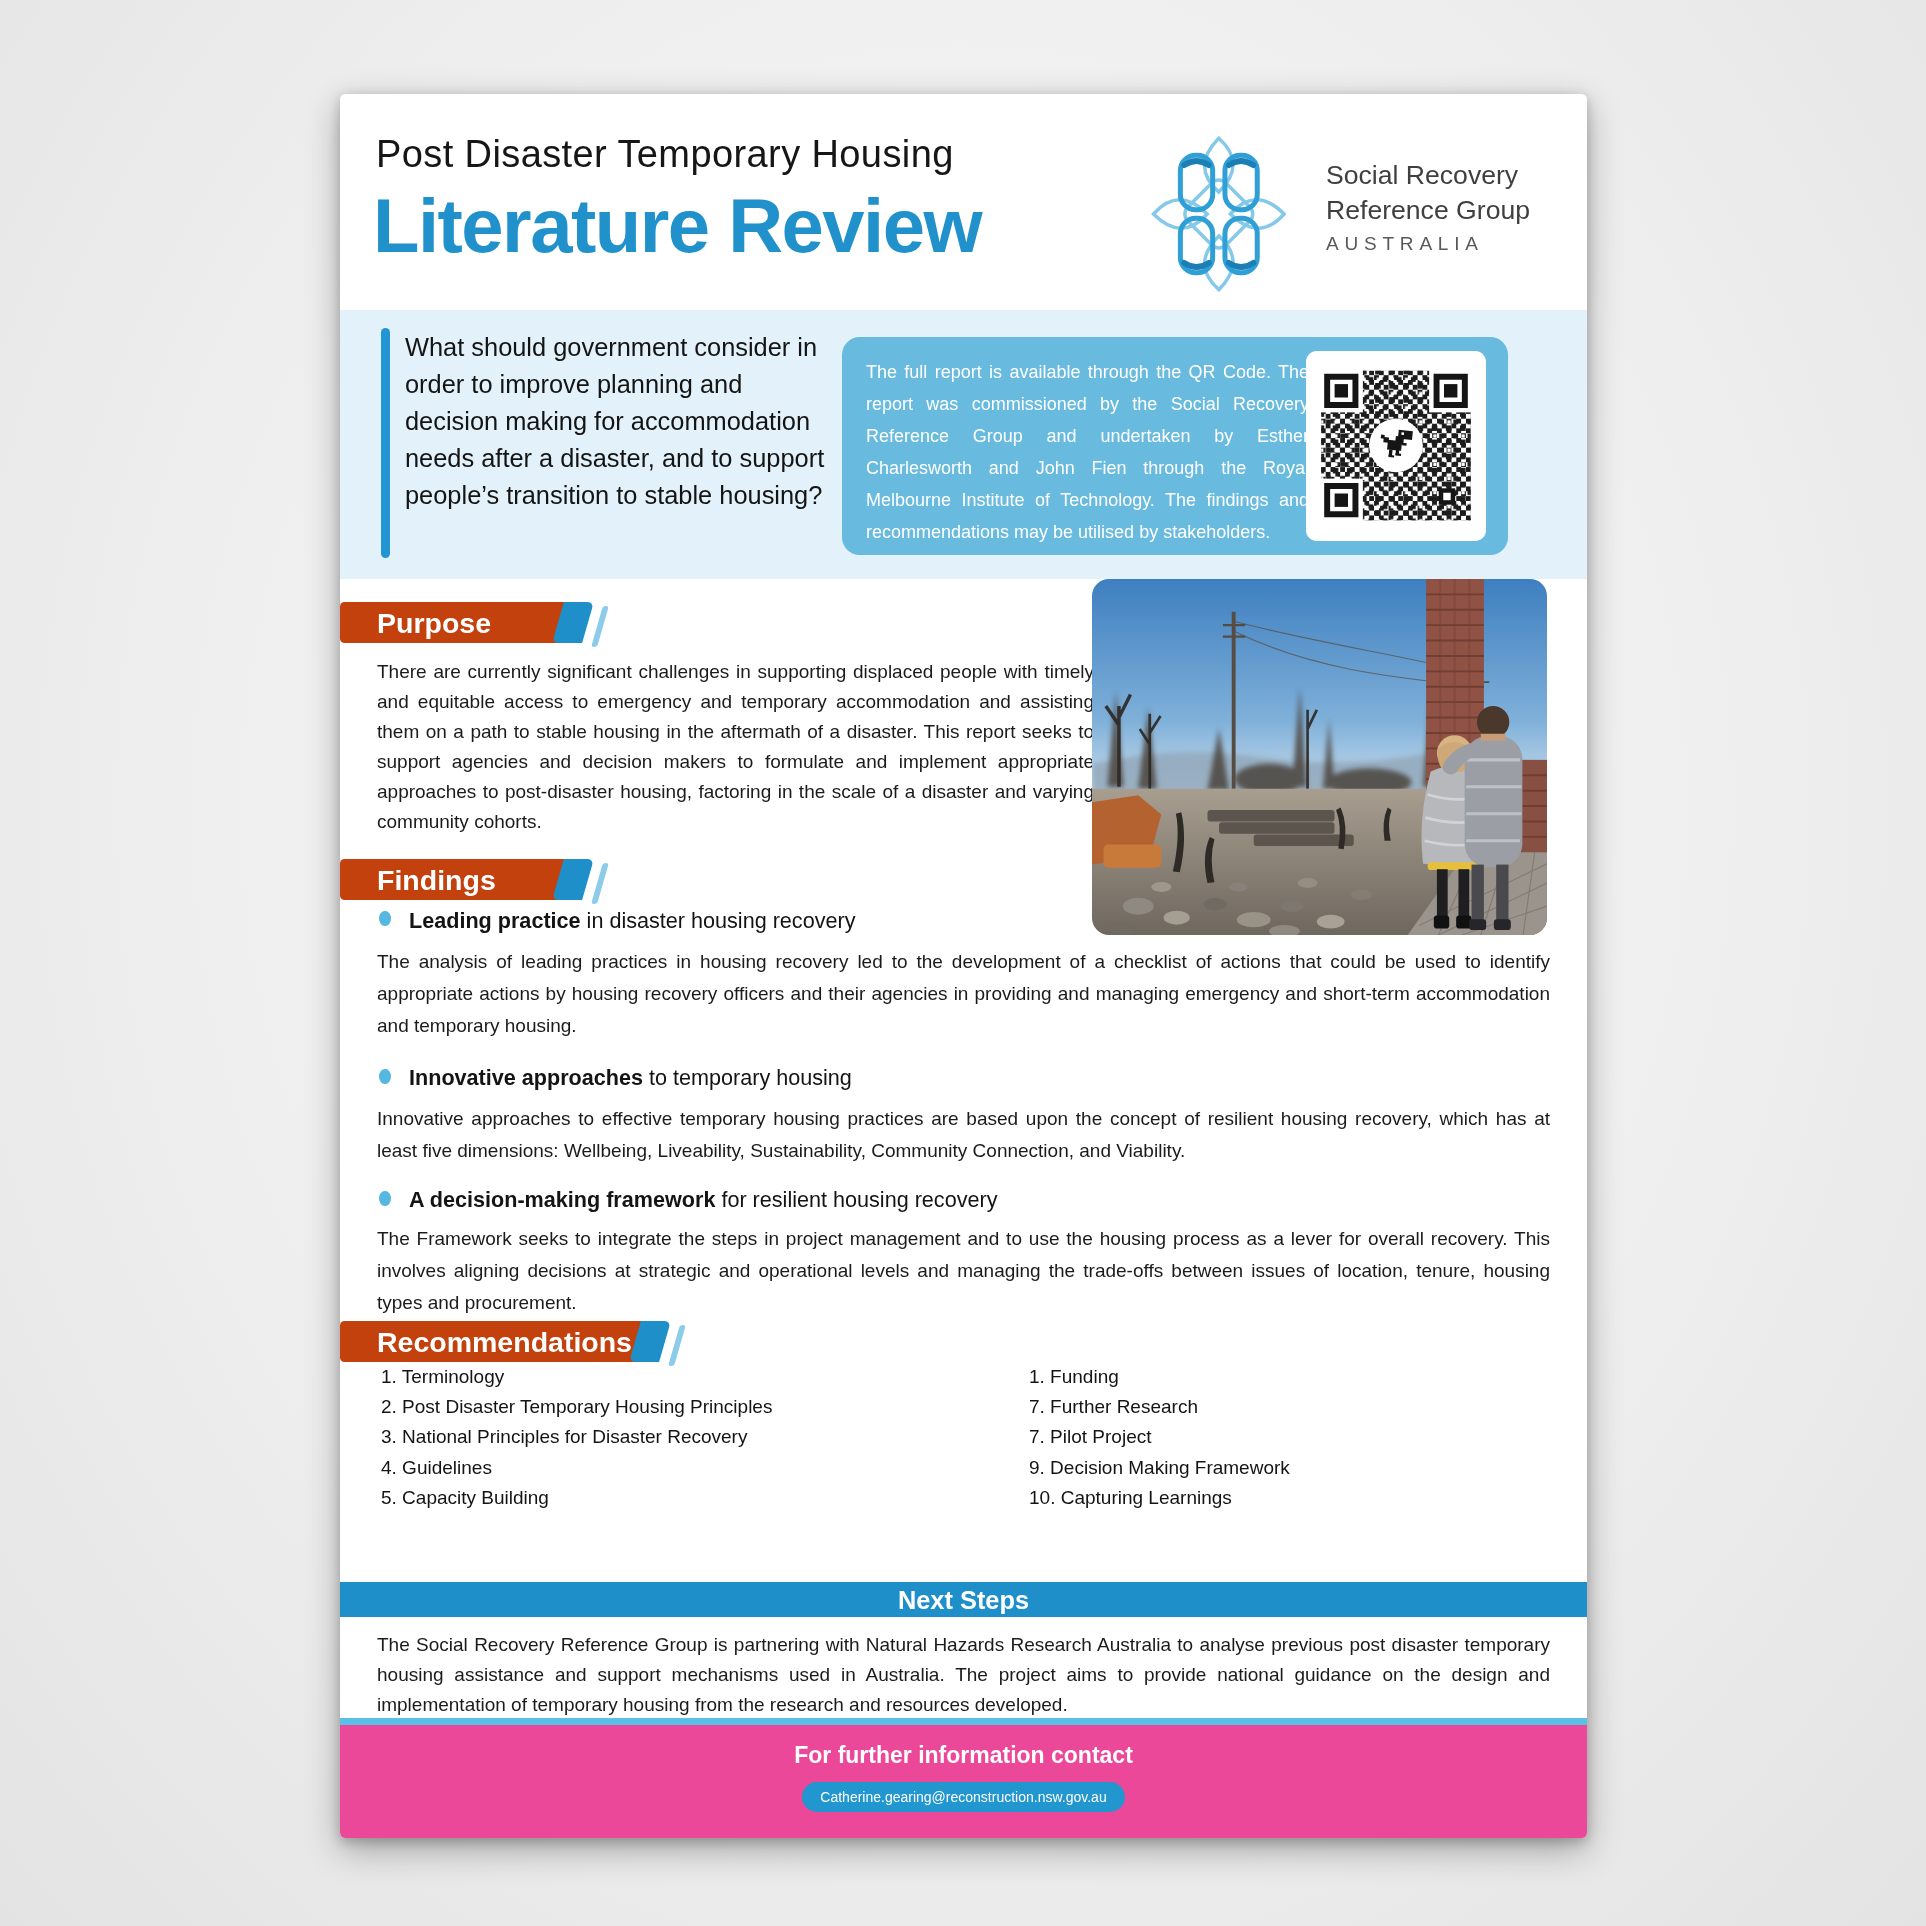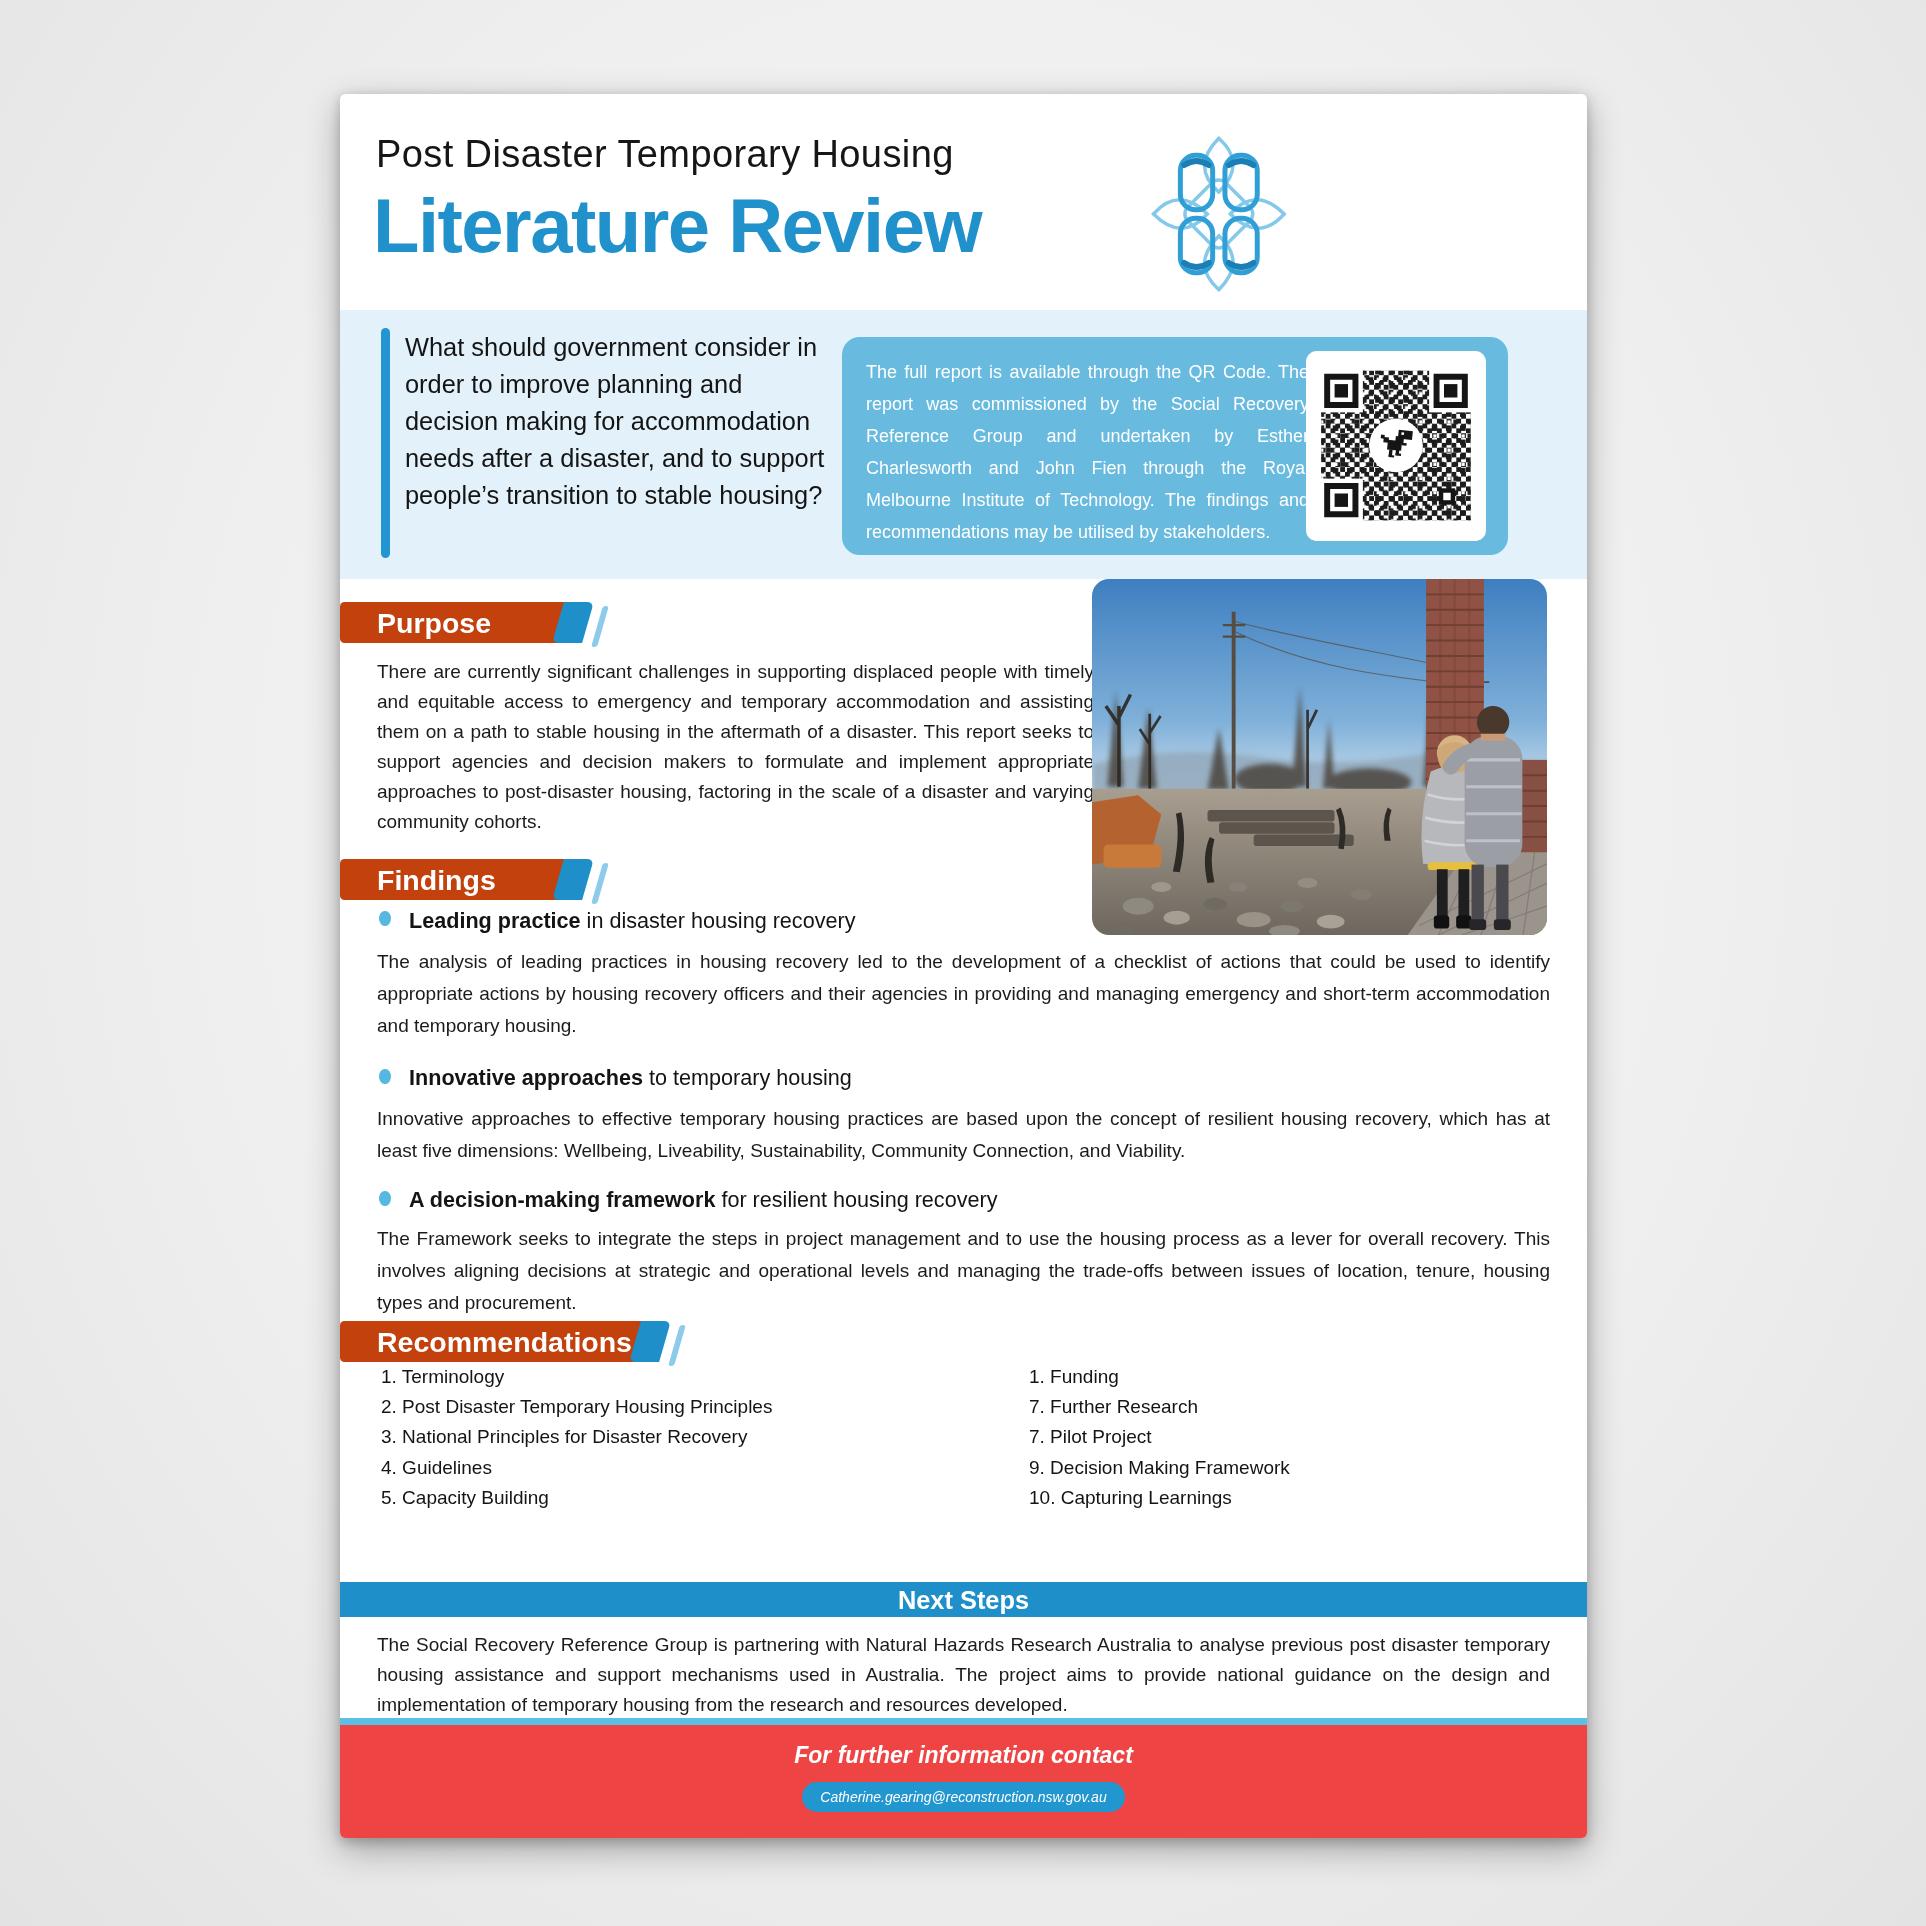--- a/index.html
+++ b/index.html
@@ -60,21 +60,21 @@
   .rec-left{left:41px;} .rec-right{left:689px;}
   .rec-col li{font-size:19px;line-height:19px;margin-bottom:11.2px;color:#141414;}
   
   .next-bar{position:absolute;left:0;top:1488px;width:1247px;height:35px;background:#1e8fc9;}
   .next-bar span{position:absolute;left:0;right:0;top:50%;transform:translateY(-50%);
     text-align:center;color:#fff;font-size:25.4px;font-weight:bold;}
   .next-body{position:absolute;left:37px;top:1536px;width:1173px;
     font-size:19px;line-height:30px;text-align:justify;color:#1b1b1b;}
   
   .strip{position:absolute;left:0;top:1624px;width:1247px;height:7px;background:#5ac0e4;}
-  .footer{position:absolute;left:0;top:1631px;width:1247px;height:113px;background:#ef4444;text-align:center;font-style:italic;}
+  .footer{position:absolute;left:0;top:1631px;width:1247px;height:113px;background:#ec4899;text-align:center;}
   .footer-h{margin-top:17px;font-size:23px;font-weight:bold;color:#ffffff;}
   .pill{display:inline-block;margin-top:13px;background:#2196cf;color:#ffffff;
     font-size:14px;padding:7px 18.5px;border-radius:19px;text-decoration:none;}
 </style>
 </head>
 <body>
 
 <div class="stage">
   <div class="page">
 
@@ -96,20 +96,25 @@
           <rect x="92" y="226" width="84" height="142" rx="40"></rect>
           <rect x="208" y="226" width="84" height="142" rx="40"></rect>
         </g>
         <g fill="none" stroke="#1b7fb5" stroke-width="15" stroke-linecap="round">
           <path d="M102 88 q32 -22 64 0"></path>
             <path d="M218 88 q32 -22 64 0"></path>
           <path d="M102 342 q32 22 64 0"></path>
             <path d="M218 342 q32 22 64 0"></path>
         </g>
       </svg>
+      <div class="logo-text">
+        <div class="logo-line">Social Recovery</div>
+        <div class="logo-line">Reference Group</div>
+        <div class="logo-country">AUSTRALIA</div>
+      </div>
     </div>
 
     <div class="band">
       <div class="qbar"></div>
       <div class="question">What should government consider in order to improve planning and decision making for accommodation needs after a disaster, and to support people’s transition to stable housing?</div>
       <div class="qr-box">
         <div class="qr-text">The full report is available through the QR Code. The report was commissioned by the Social Recovery Reference Group and undertaken by Esther Charlesworth and John Fien through the Royal Melbourne Institute of Technology. The findings and recommendations may be utilised by stakeholders.</div>
         <div class="qr-panel">
           <svg viewBox="0 0 430 430">
             <defs>

